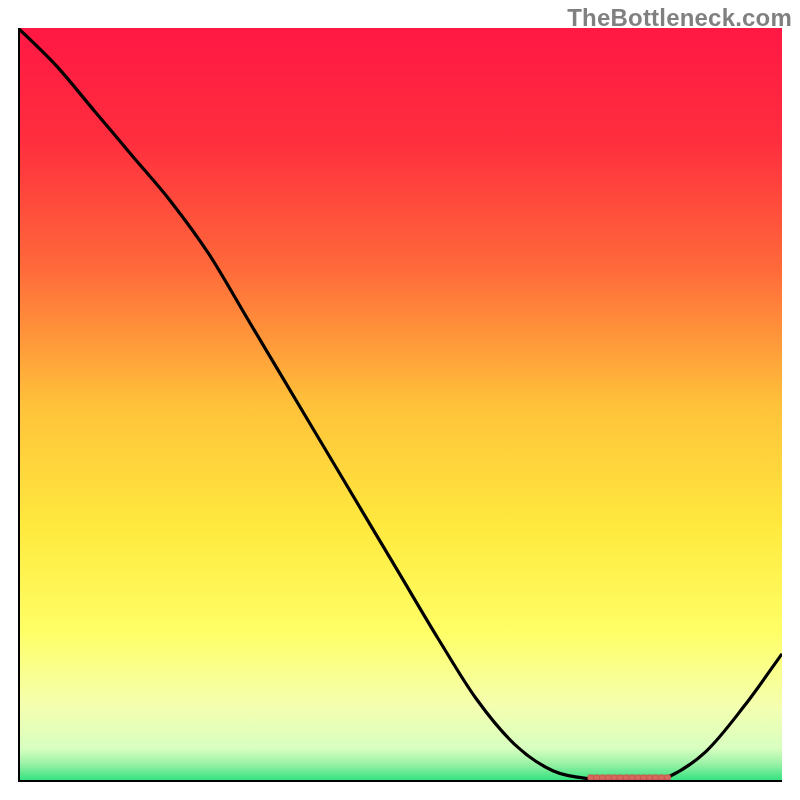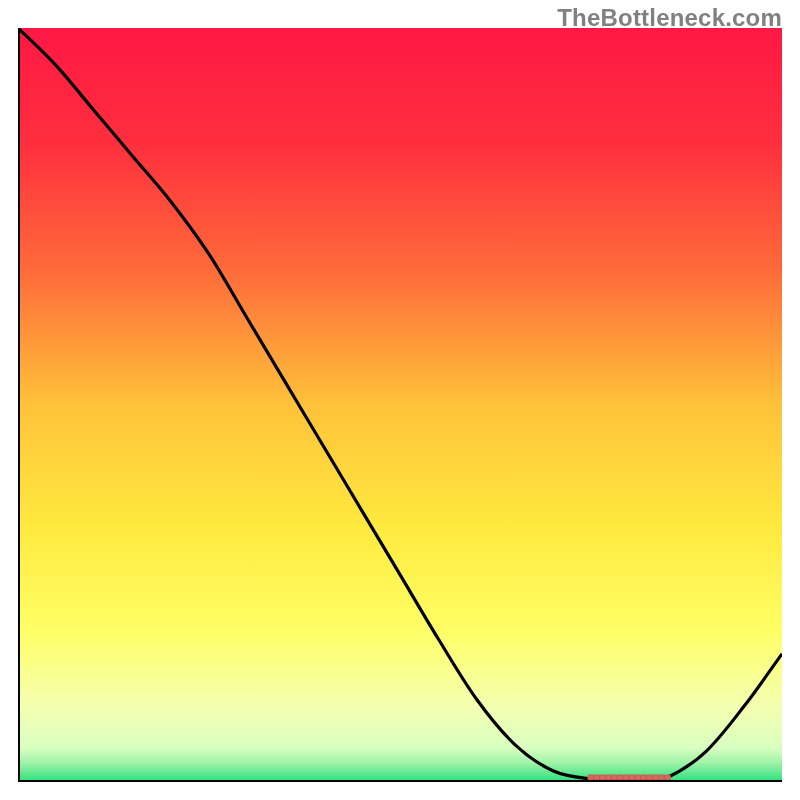--- a/index.html
+++ b/index.html
@@ -12,21 +12,21 @@
     font-family: Arial, Helvetica, sans-serif;
   }
   .page {
     position: relative;
     width: 800px;
     height: 800px;
   }
   .watermark {
     position: absolute;
     top: 4px;
-    right: 18px;
+    right: 8px;
     font-size: 24px;
     font-weight: 600;
     color: #808080;
     letter-spacing: 0.2px;
     z-index: 10;
   }
   .plot-outer {
     position: absolute;
     left: 18px;
     top: 28px;

